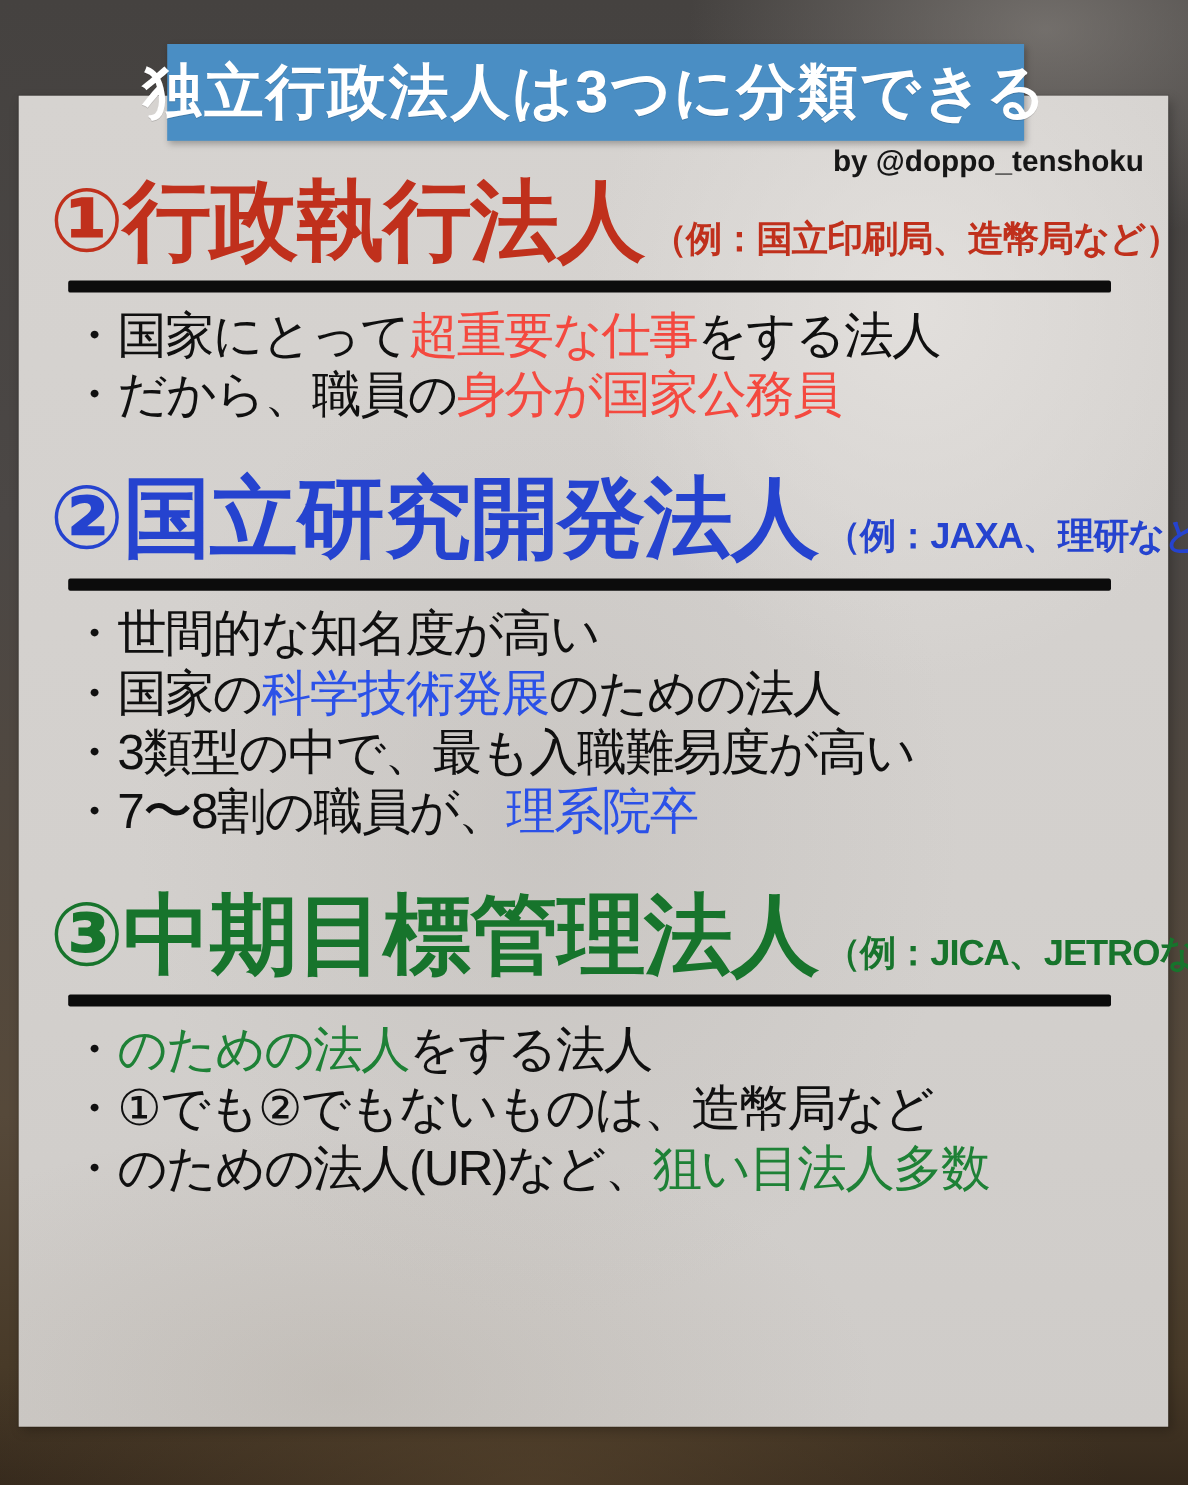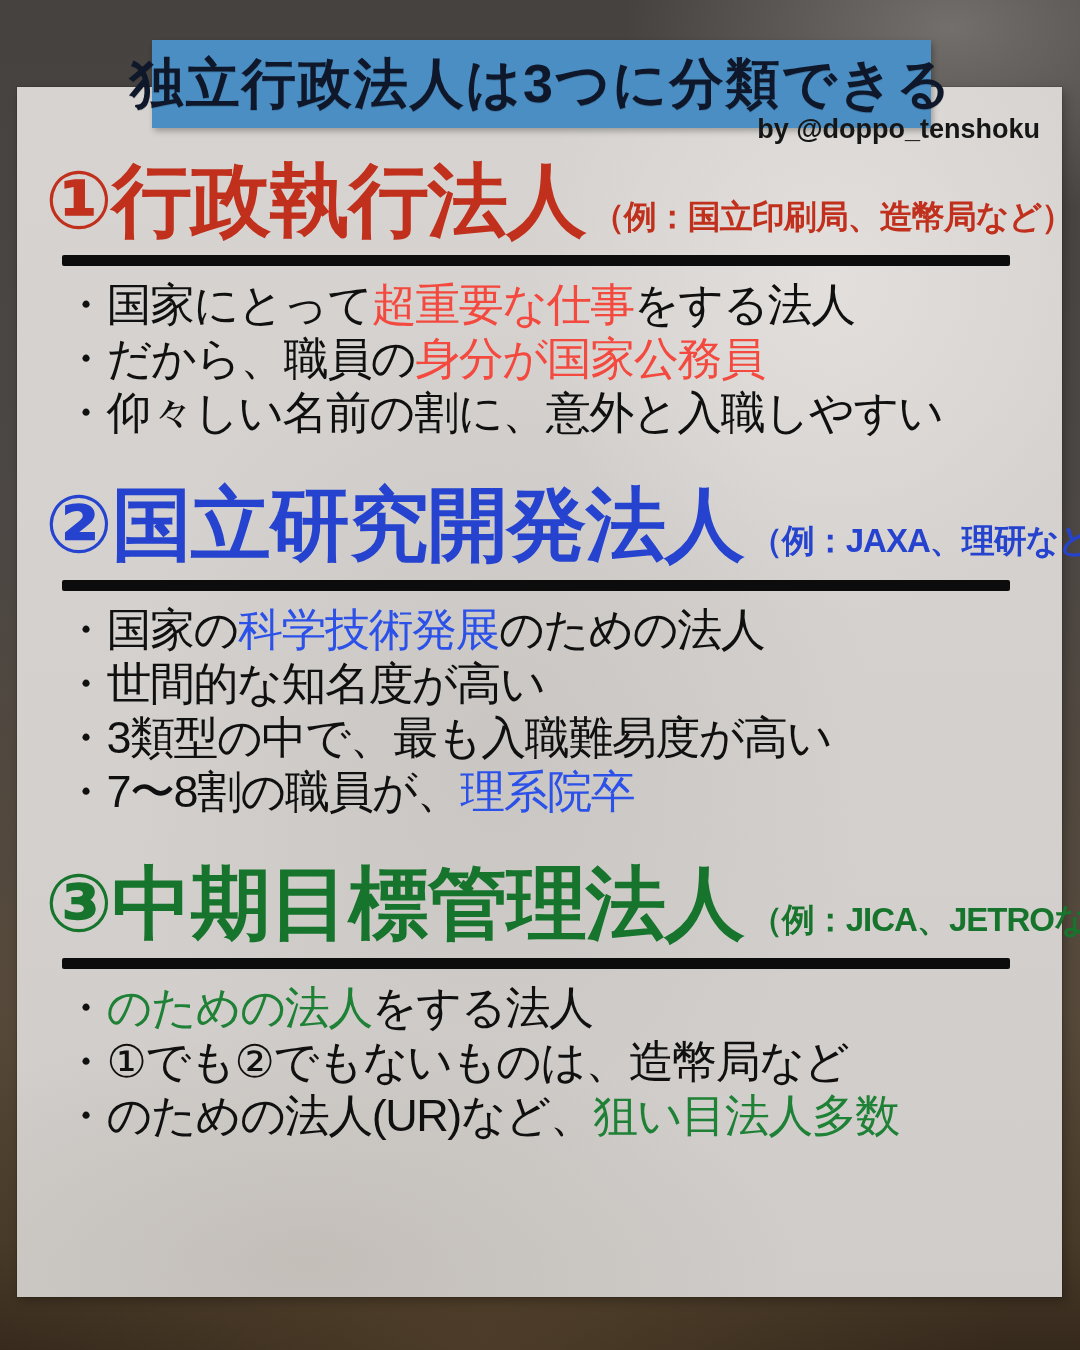--- a/index.html
+++ b/index.html
@@ -28,21 +28,21 @@
   .banner{
     position:absolute;left:152px;top:40px;width:779px;height:88px;
     display:flex;align-items:center;justify-content:center;
     box-shadow:2px 3px 6px rgba(0,0,0,.28);
   }
   .banner-text{
     font-size:54px;font-weight:900;letter-spacing:2px;white-space:nowrap;
     text-shadow:0 1px 0 rgba(0,0,0,.15);
   }
   .byline{
-    position:absolute;top:114px;right:40px;
+    position:absolute;top:131px;right:40px;
     font-size:27px;font-weight:800;color:#161616;letter-spacing:0;
   }
   .sections{
     position:absolute;left:45px;top:158px;width:992px;
   }
   .sec + .sec{margin-top:42px;}
   .sec-head{
     margin:0;display:flex;align-items:baseline;white-space:nowrap;
   }
   .sec-title{
@@ -71,49 +71,48 @@
   .accent{color:var(--accent);}
 </style>
 </head>
 <body>
 
 <div class="stage">
 
   <div class="card"></div>
 
   <div class="banner" style="background-color: rgb(74, 142, 196);">
-    <span class="banner-text" style="color: #0f172a;">独立行政法人は3つに分類できる</span>
+    <span class="banner-text" style="color: #ffffff;">独立行政法人は3つに分類できる</span>
   </div>
 
   <div class="byline">by @doppo_tenshoku</div>
 
   <div class="sections">
 
     <section class="sec" style="--head: #c0301c; --accent: #f4493f;">
       <h2 class="sec-head">
         <span class="sec-title">①行政執行法人</span>
         <span class="sec-example">（例：国立印刷局、造幣局など）</span>
       </h2>
       <div class="rule"></div>
       <ul class="bullets">
         <li><span>・国家にとって</span><span class="accent">超重要な仕事</span><span>をする法人</span></li>
         <li><span>・だから、職員の</span><span class="accent">身分が国家公務員</span></li>
-        <li><span>・仰々しい名前の割に、意外と入職しやすい</span></li>
       </ul>
     </section>
 
     <section class="sec" style="--head: #2543cf; --accent: #2b51e8;">
       <h2 class="sec-head">
         <span class="sec-title">②国立研究開発法人</span>
         <span class="sec-example">（例：JAXA、理研など）</span>
       </h2>
       <div class="rule"></div>
       <ul class="bullets">
+        <li><span>・世間的な知名度が高い</span></li>
         <li><span>・国家の</span><span class="accent">科学技術発展</span><span>のための法人</span></li>
-        <li><span>・世間的な知名度が高い</span></li>
         <li><span>・3類型の中で、最も入職難易度が高い</span></li>
         <li><span>・7〜8割の職員が、</span><span class="accent">理系院卒</span></li>
       </ul>
     </section>
 
     <section class="sec" style="--head: #17742c; --accent: #1e8136;">
       <h2 class="sec-head">
         <span class="sec-title">③中期目標管理法人</span>
         <span class="sec-example">（例：JICA、JETROなど）</span>
       </h2>

